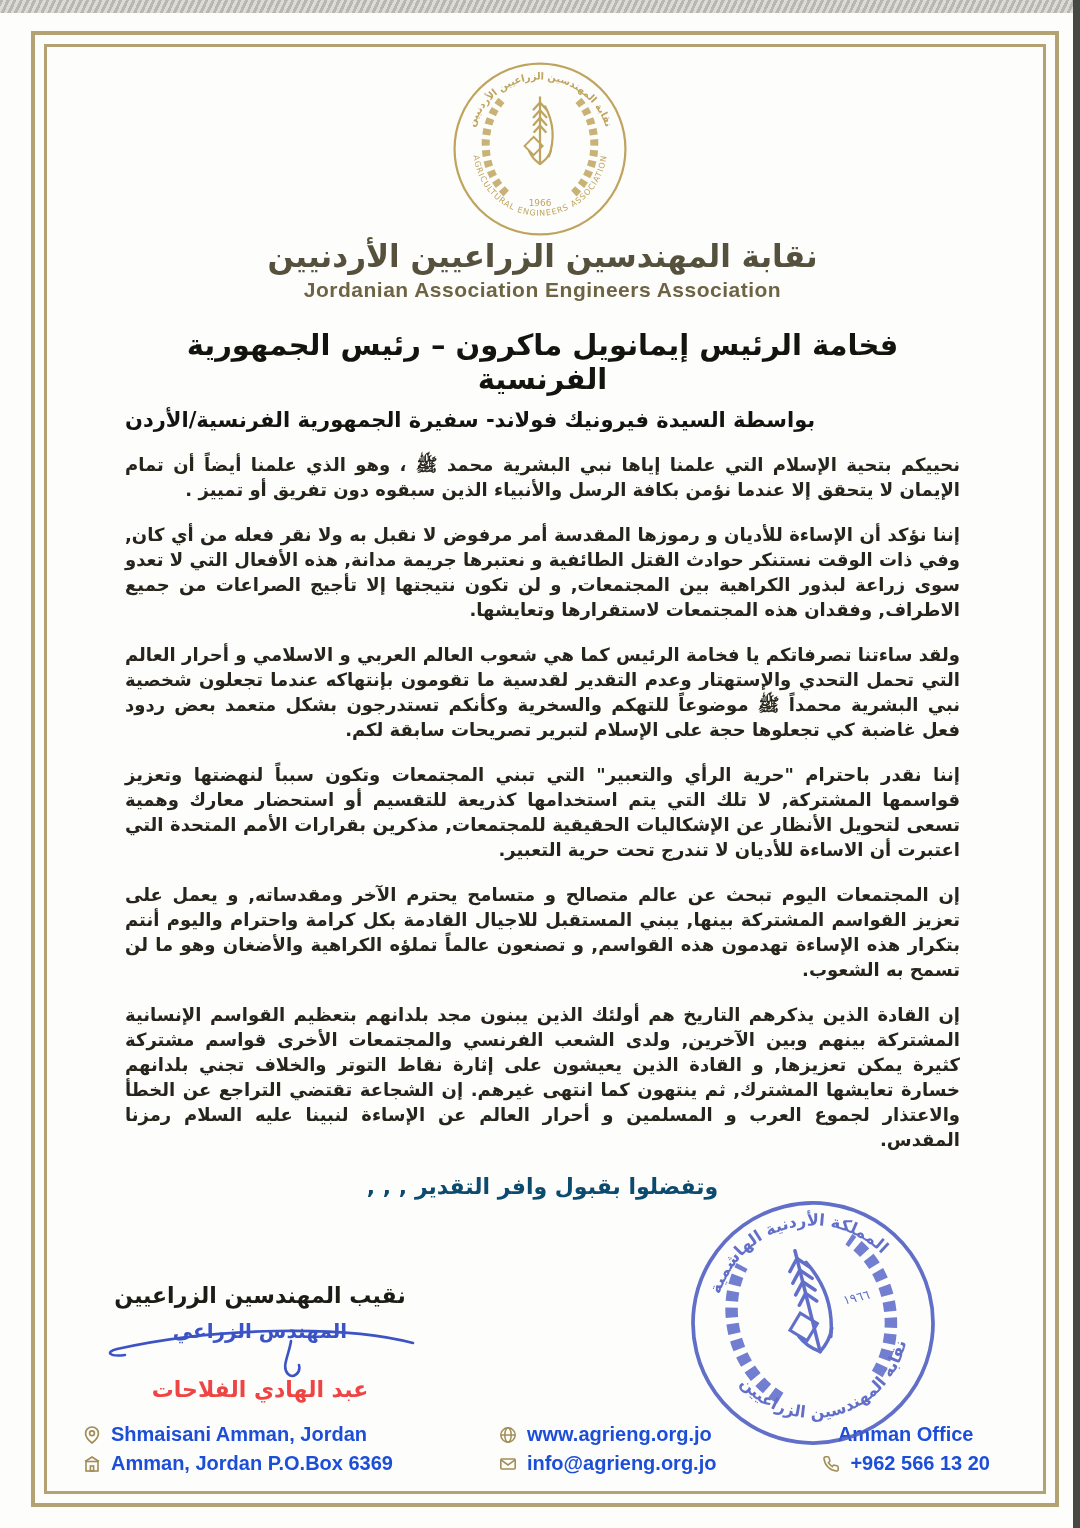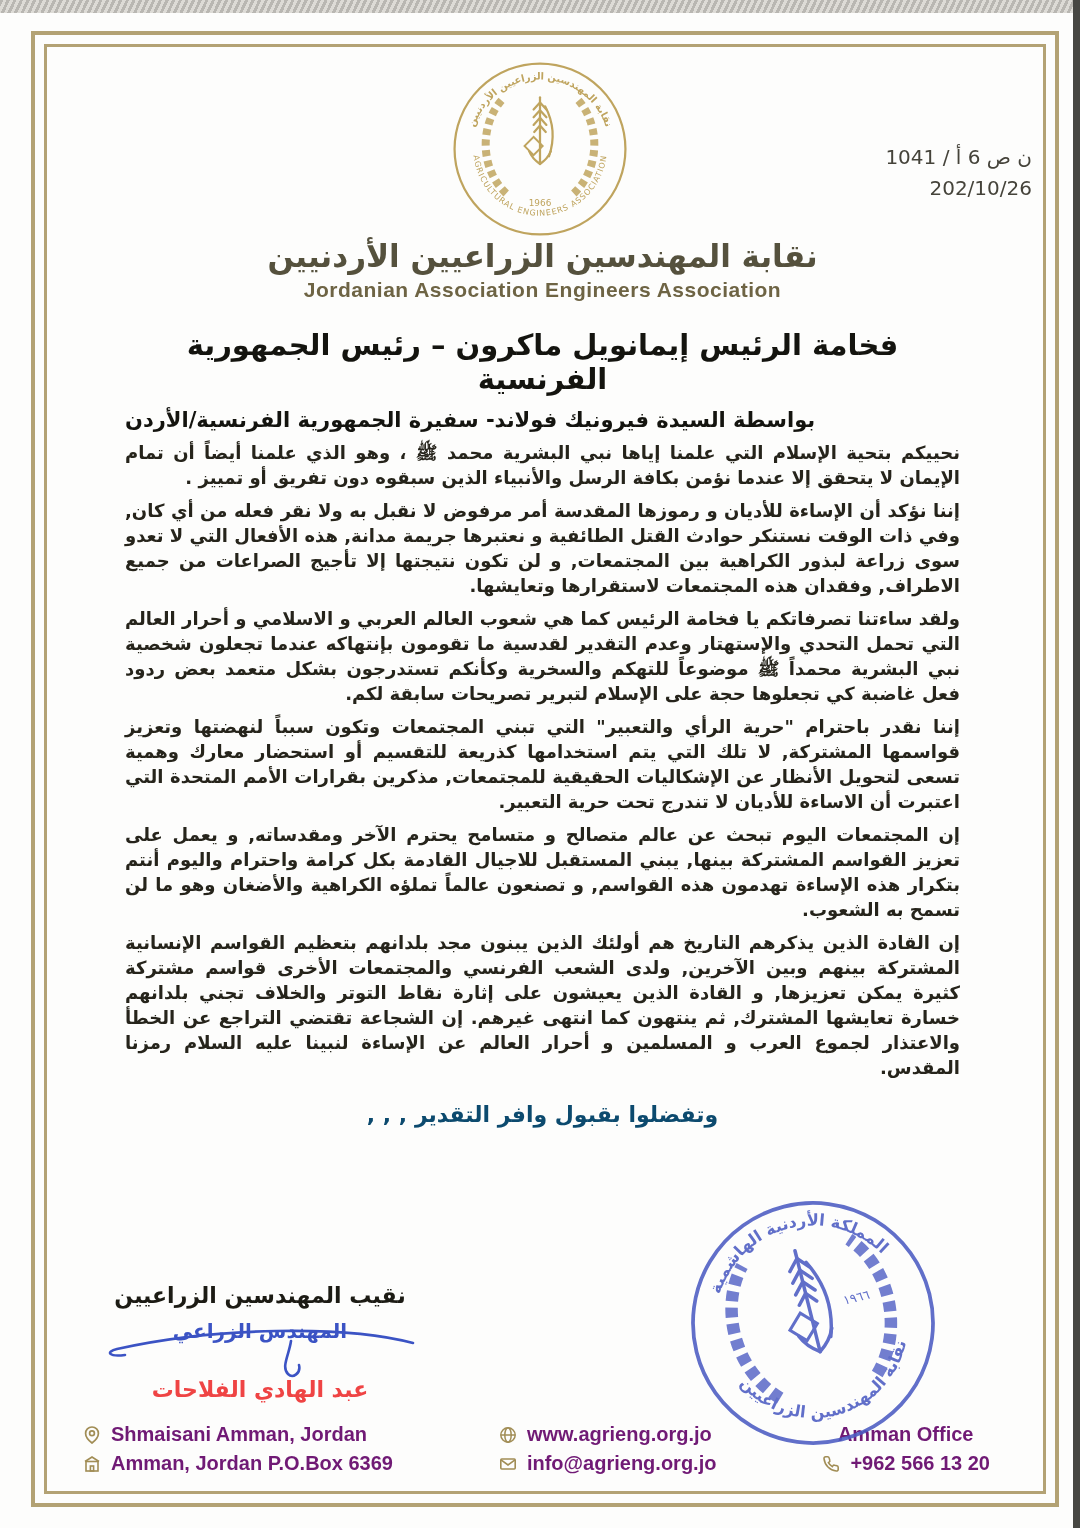--- a/index.html
+++ b/index.html
@@ -18,57 +18,53 @@
   .ref-block{position:absolute;top:142px;right:48px;text-align:right;font-size:20px;
     color:#45433a;line-height:1.55;}
   .seal{position:absolute;left:451px;top:60px;width:178px;height:178px;}
 
   .doc{position:absolute;left:125px;right:120px;top:238px;}
   .org-ar{text-align:center;font-size:31px;font-weight:bold;color:#55513d;letter-spacing:0;}
   .org-en{text-align:center;font-size:21px;font-weight:bold;color:#6e6444;margin-top:4px;letter-spacing:.5px;
     font-family:"Liberation Sans",sans-serif;}
   .title{text-align:center;font-size:29px;font-weight:bold;color:#14140f;margin-top:26px;}
   .subtitle{text-align:left;font-size:21px;font-weight:bold;color:#14140f;margin-top:12px;}
-  .para{margin:8px 0 0 0;font-size:18px;font-weight:bold;line-height:25px;
+  .para{margin:20px 0 0 0;font-size:18px;font-weight:bold;line-height:25px;
     text-align:justify;text-justify:inter-word;color:#26241b;}
   .closing{margin-top:22px;text-align:center;font-size:22px;font-weight:bold;color:#0c4a6e;}
 
   .sig{position:absolute;left:95px;top:1283px;width:330px;text-align:center;z-index:2;}
   .sig-title{font-size:22px;font-weight:bold;color:#1c1b14;}
   .sig-hand{position:relative;height:66px;margin-top:3px;}
   .sig-swoosh{position:absolute;left:0;top:8px;}
   .sig-hand-text{position:absolute;left:50%;transform:translateX(-50%);top:8px;
     font-size:20px;font-weight:bold;color:#3b53c4;white-space:nowrap;}
   .sig-name{font-size:22px;font-weight:bold;color:#ef4444;}
 
   .stamp{position:absolute;left:688px;top:1198px;width:250px;height:250px;
     transform:rotate(-14deg);opacity:.88;z-index:3;}
 
   .footer{position:absolute;left:82px;right:90px;top:1420px;display:flex;
-    justify-content:space-between;color:#701a75;font-size:20px;font-weight:bold;z-index:2;
+    justify-content:space-between;color:#1d4ed8;font-size:20px;font-weight:bold;z-index:2;
     font-family:"Liberation Sans",sans-serif;}
   .f-row{display:flex;align-items:center;gap:9px;line-height:29px;white-space:nowrap;}
   .f-col-office{text-align:center;}
   .f-col-office .office-row{justify-content:center;}
   .f-icon{flex:0 0 auto;display:block;}
 </style>
 </head>
 <body>
 
 <div class="page">
 
   <div class="scan-strip-top"></div>
   <div class="scan-strip-right"></div>
   <div class="frame-outer"></div>
   <div class="frame-inner"></div>
 
-  <div class="ref-block">
-    <div dir="rtl">ن ص 6 أ / 1041</div>
-    <div dir="ltr">202/10/26</div>
-  </div>
 
   <div class="seal">
     <svg width="178" height="178" viewBox="0 0 200 200">
       <defs>
         <symbol id="wheat-emblem" viewBox="0 0 100 130">
           <g fill="none" stroke="currentColor" stroke-width="3.5" stroke-linecap="round">
             <path d="M50 8 L50 112"></path>
             <path d="M50 16 l-10 11 M50 16 l10 11 M50 28 l-10 11 M50 28 l10 11 M50 40 l-10 11 M50 40 l10 11 M50 52 l-9 10 M50 52 l9 10"></path>
             <path d="M58 22 Q78 60 64 100"></path>
             <path d="M50 112 Q38 104 33 92 M50 112 Q62 104 67 92"></path>

